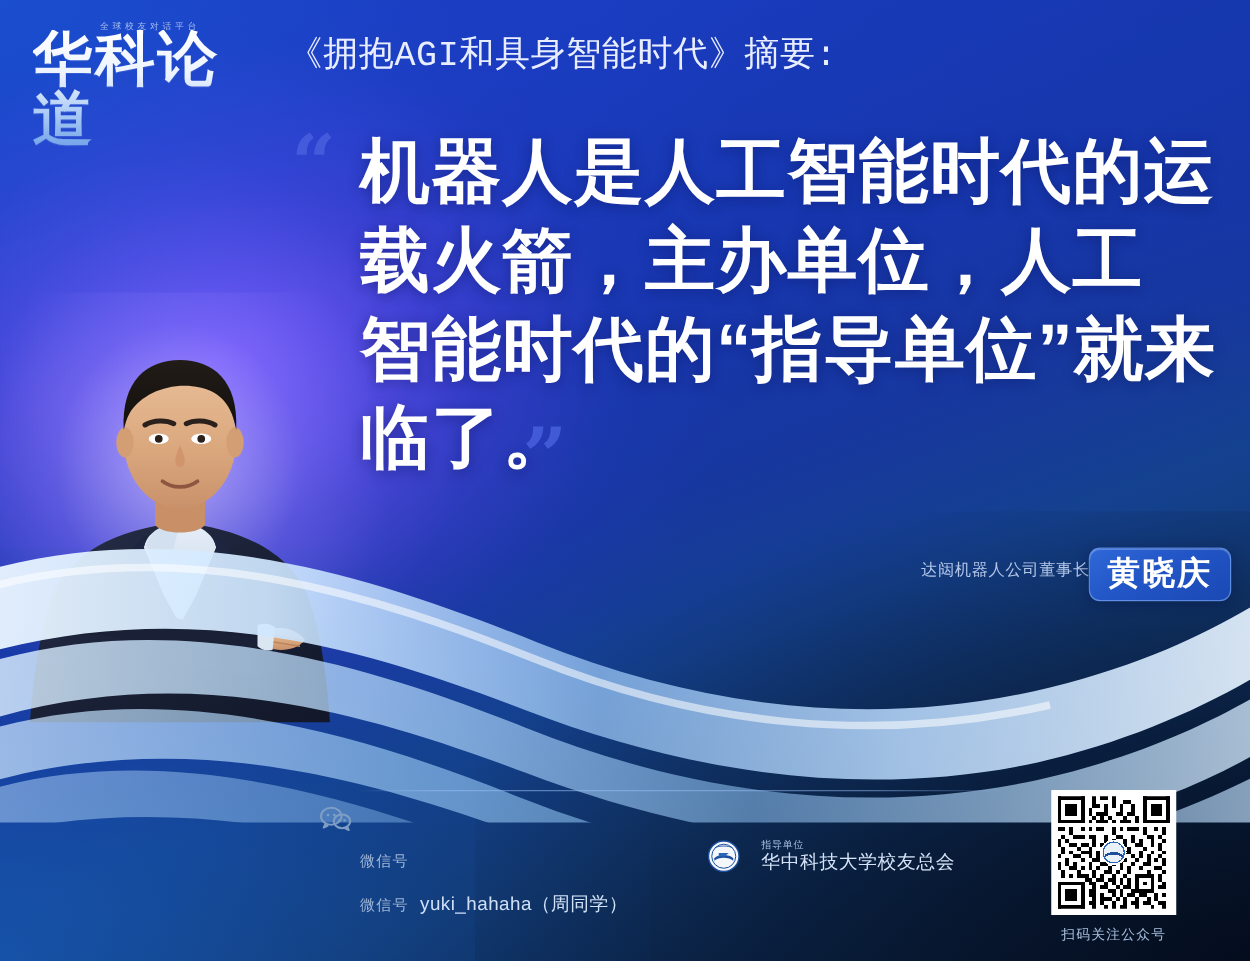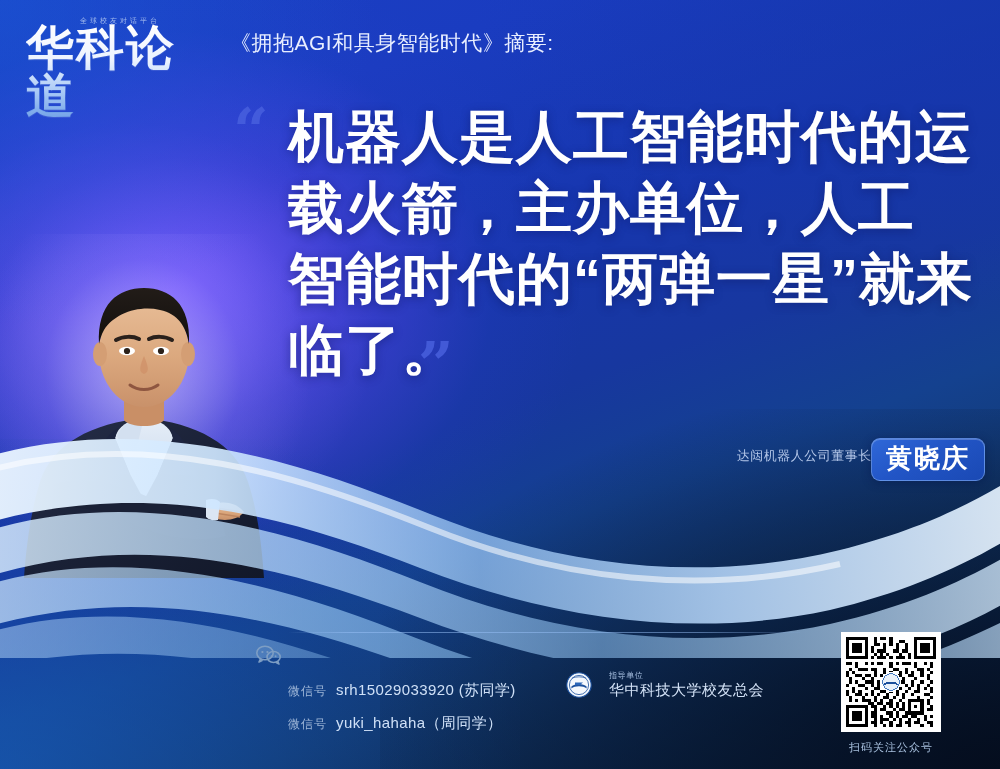--- a/index.html
+++ b/index.html
@@ -30,22 +30,22 @@
   .header{position:absolute;left:0;top:0;width:100%;height:86px;z-index:14;
     display:flex;align-items:center;padding-left:24px;}
   .logo-wrap{position:relative;width:190px;height:62px;flex:0 0 auto;}
   .logo-sub{position:absolute;top:4px;left:56px;font-size:7px;letter-spacing:3px;
     color:#b9cdf2;opacity:.85;white-space:nowrap;}
   .logo-main{position:absolute;top:12px;left:2px;font-size:48px;font-weight:bold;
     letter-spacing:2px;line-height:1;
     background:linear-gradient(180deg,#ffffff 0%,#eaf2ff 38%,#9dc2f5 72%,#5f96e4 100%);
     -webkit-background-clip:text;background-clip:text;color:transparent;
     text-shadow:0 1px 0 rgba(255,255,255,.1);}
-  .header-title{margin-left:16px;font-size:21px;color:#e8eeff;letter-spacing:.5px;
-    font-weight:normal;}
+  .header-title{margin-left:16px;font-size:28px;color:#e8eeff;letter-spacing:.5px;
+    font-weight:normal;font-family:Liberation Mono, monospace;}
 
   
   .quote-open{position:absolute;left:233px;top:100px;z-index:13;
     font-size:62px;line-height:1;color:#4b63e0;font-weight:bold;
     font-family:"DejaVu Serif",serif;opacity:.75;}
   .quote-body{position:absolute;left:277px;top:101px;width:670px;z-index:13;margin-left:11px;}
   .qline{font-size:56px;line-height:71px;font-weight:bold;color:#ffffff;
     letter-spacing:1px;white-space:nowrap;
     text-shadow:0 2px 10px rgba(10,20,90,.45);}
   .quote-close{position:absolute;left:418px;top:334px;z-index:13;
@@ -229,21 +229,21 @@
                L 1010 286 C 958 306, 900 326, 832 340 C 688 364, 548 342, 416 296 C 290 252, 146 214, -10 250 Z" fill="url(#wv4)" opacity=".62"></path>
 
       <path d="M-10 52 C 150 10, 300 58, 430 110 C 560 162, 700 178, 840 146" stroke="#ffffff" stroke-opacity=".55" stroke-width="6" fill="none"></path>
     </svg>
   </div>
 
   <div class="quote-open">“</div>
   <div class="quote-body">
     <div class="qline">机器人是人工智能时代的运</div>
     <div class="qline">载火箭，主办单位，人工</div>
-    <div class="qline">智能时代的“两弹一星”就来</div>
+    <div class="qline">智能时代的“指导单位”就来</div>
     <div class="qline">临了。</div>
   </div>
   <div class="quote-close">”</div>
 
   <div class="attrib">达闼机器人公司董事长兼CEO</div>
   <div class="name-badge">黄晓庆</div>
 
   <div class="divider"></div>
 
   <div class="wechat-icon">
@@ -254,21 +254,20 @@
       <circle cx="11.4" cy="7" r="1.1" fill="#7e9ec4"></circle>
       <ellipse cx="17.6" cy="12" rx="6.6" ry="5.5" fill="none" stroke="#7e9ec4" stroke-width="1.6"></ellipse>
       <path d="M21.6 16.2 L 23 19 L 19.8 17.4" fill="none" stroke="#7e9ec4" stroke-width="1.6" stroke-linejoin="round"></path>
       <circle cx="15.6" cy="11.2" r=".95" fill="#7e9ec4"></circle>
       <circle cx="19.6" cy="11.2" r=".95" fill="#7e9ec4"></circle>
     </svg>
   </div>
 
   <div class="wx-row r1">
     <span class="wx-label">微信号</span>
-    <span class="wx-value">srh15029033920 (苏同学)</span>
   </div>
   <div class="wx-row r2">
     <span class="wx-label">微信号</span>
     <span class="wx-value">yuki_hahaha（周同学）</span>
   </div>
 
   <div class="org-row o1">
     <span class="org-seal">
       <svg width="26" height="26" viewBox="0 0 26 26" aria-hidden="true">
         <circle cx="13" cy="13" r="12.2" fill="#f4f8fd" stroke="#1b4f9c" stroke-width="1.1"></circle>

